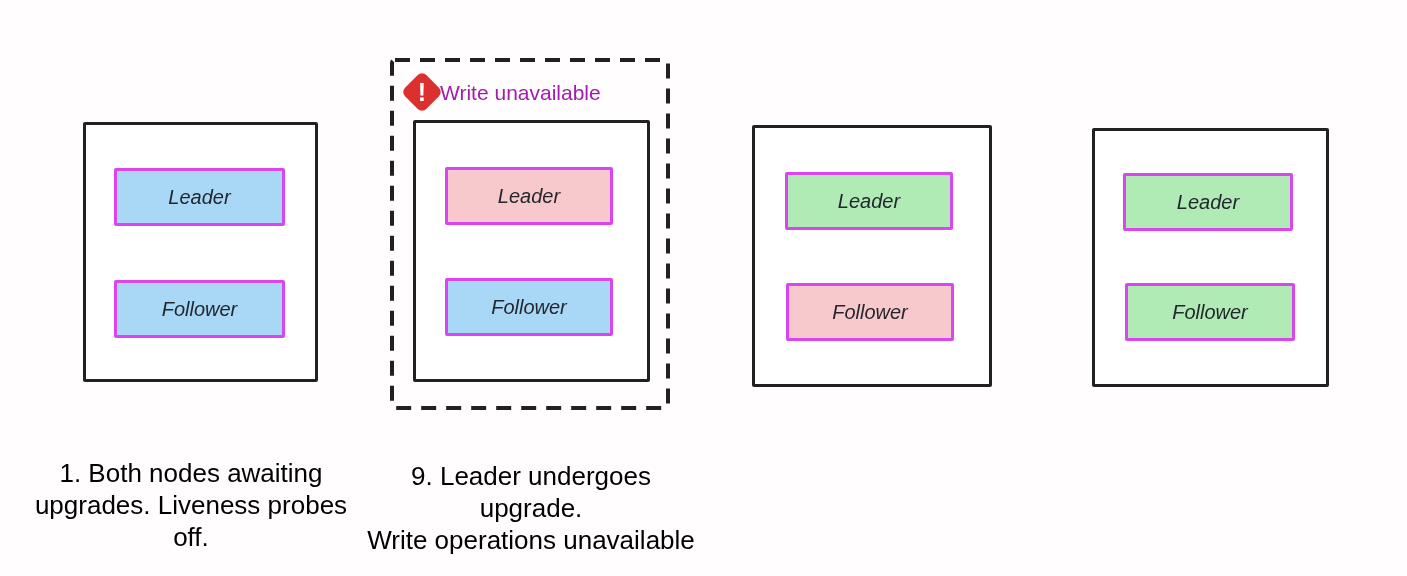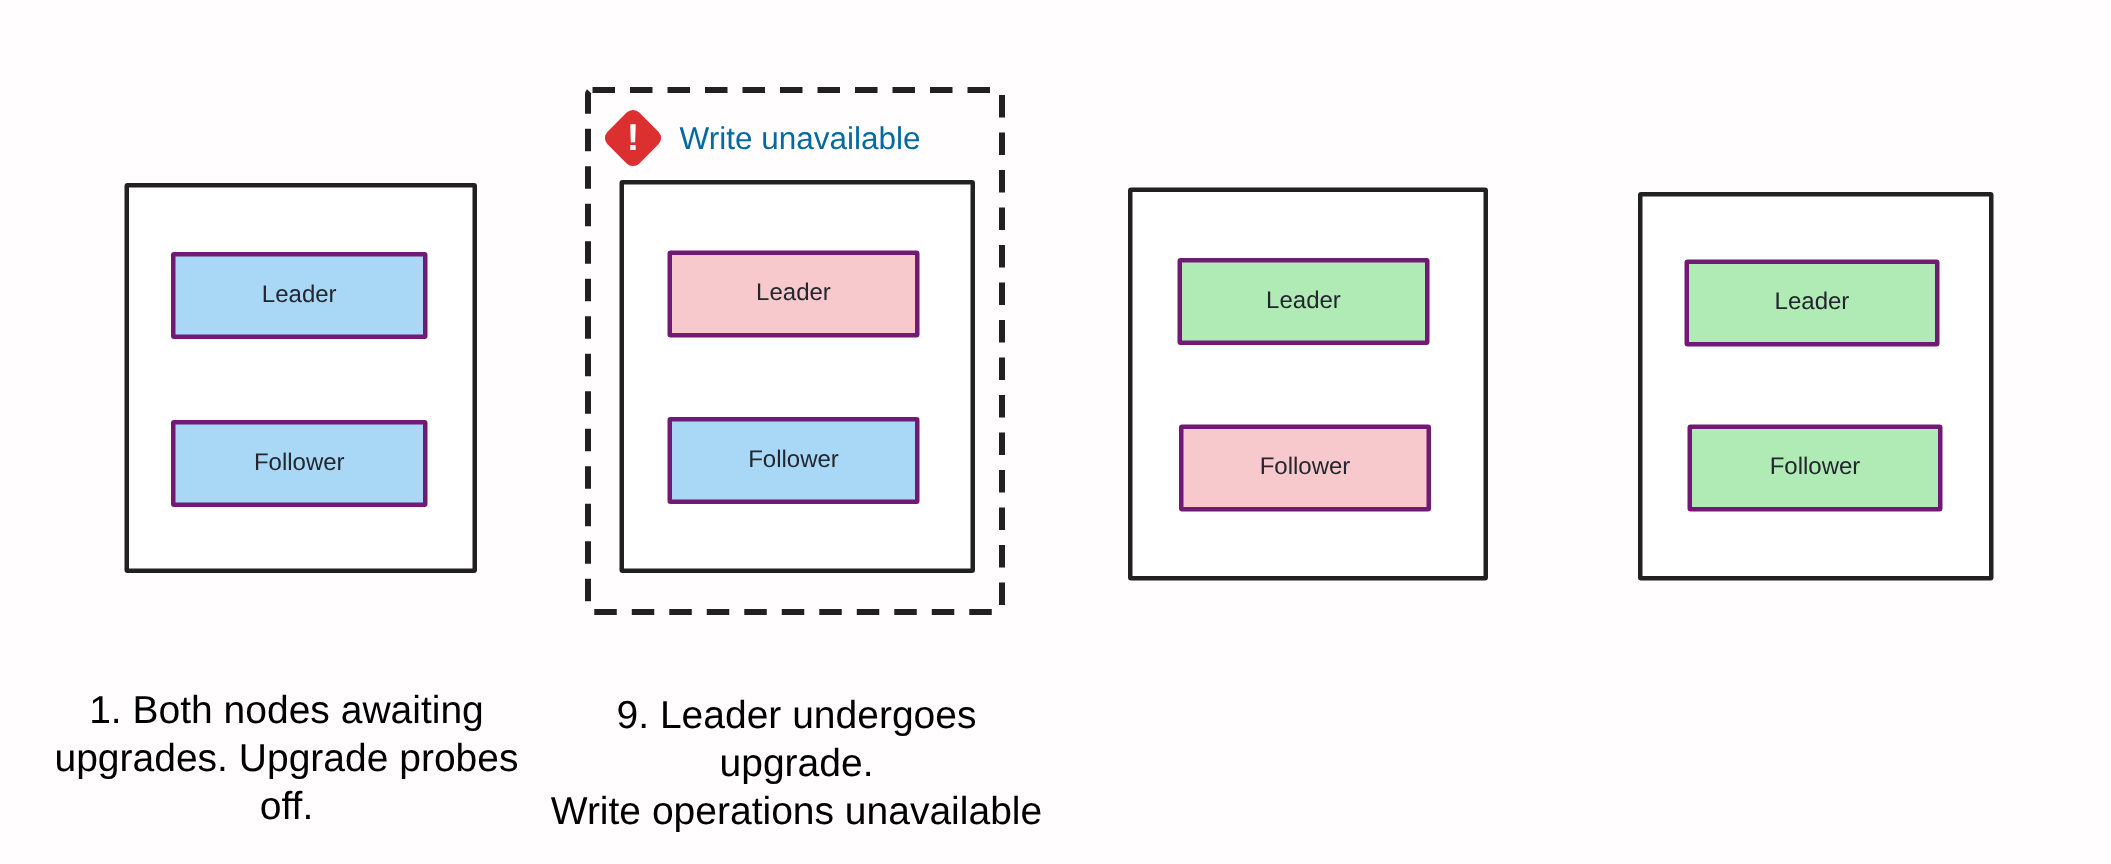--- a/index.html
+++ b/index.html
@@ -19,28 +19,29 @@
   .group-box {
     position: absolute;
     border: 3px solid #212121;
     border-radius: 2px;
     background: #ffffff;
   }
 
   
   .node {
     position: absolute;
-    border: 3px solid #701a75;
+    border: 3px solid #d946ef;
     border-radius: 2px;
     display: flex;
     align-items: center;
     justify-content: center;
-    font-size: 16px;
+    font-size: 20px;
     font-weight: 500;
     color: #23262e;
+    font-style: italic;
   }
   .state-blue  { background: #a9d8f7; }
   .state-pink  { background: #f8c9cc; }
   .state-green { background: #b0eab4; }
 
   
   .dashed-wrap { position: absolute; left: 390px; top: 58px; width: 280px; height: 352px; }
 
   
   .warn-icon { position: absolute; left: 400px; top: 70px; width: 44px; height: 44px; }
@@ -48,22 +49,22 @@
     position: absolute; left: 7px; top: 7px; width: 30px; height: 30px;
     background: #dc3030; border-radius: 6px; transform: rotate(45deg);
   }
   .warn-icon .mark {
     position: absolute; left: 0; top: 0; width: 44px; height: 44px;
     display: flex; align-items: center; justify-content: center;
     color: #ffffff; font-weight: bold; font-size: 25px; line-height: 1;
   }
 
   .warn-label {
-    position: absolute; left: 453px; top: 79px;
-    font-size: 21px; line-height: 27px; color: #0369a1;
+    position: absolute; left: 440px; top: 79px;
+    font-size: 21px; line-height: 27px; color: #a21caf;
   }
 
   
   .caption {
     position: absolute; width: 340px;
     text-align: center; font-size: 26px; line-height: 32px;
     color: #000000;
   }
   .caption span { display: block; }
 
@@ -94,21 +95,21 @@
 </head>
 <body>
 
 <div class="canvas">
 
   <div class="group-box p1-box"></div>
   <div class="node p1-leader state-blue">Leader</div>
   <div class="node p1-follower state-blue">Follower</div>
   <div class="caption c1">
     <span>1. Both nodes awaiting</span>
-    <span>upgrades. Upgrade probes off.</span>
+    <span>upgrades. Liveness probes off.</span>
   </div>
 
   <div class="dashed-wrap">
     <svg width="280" height="352" viewBox="0 0 280 352">
       <rect x="2" y="2" width="276" height="348" rx="3" fill="none" stroke="#212121" stroke-width="4" stroke-dasharray="15 10"></rect>
     </svg>
   </div>
   <div class="warn-icon">
     <div class="diamond"></div>
     <div class="mark">!</div>

